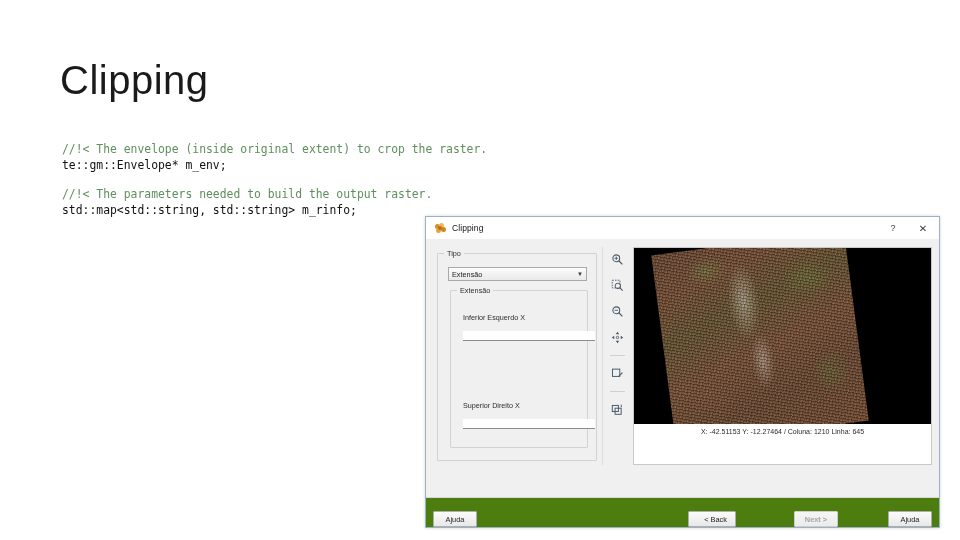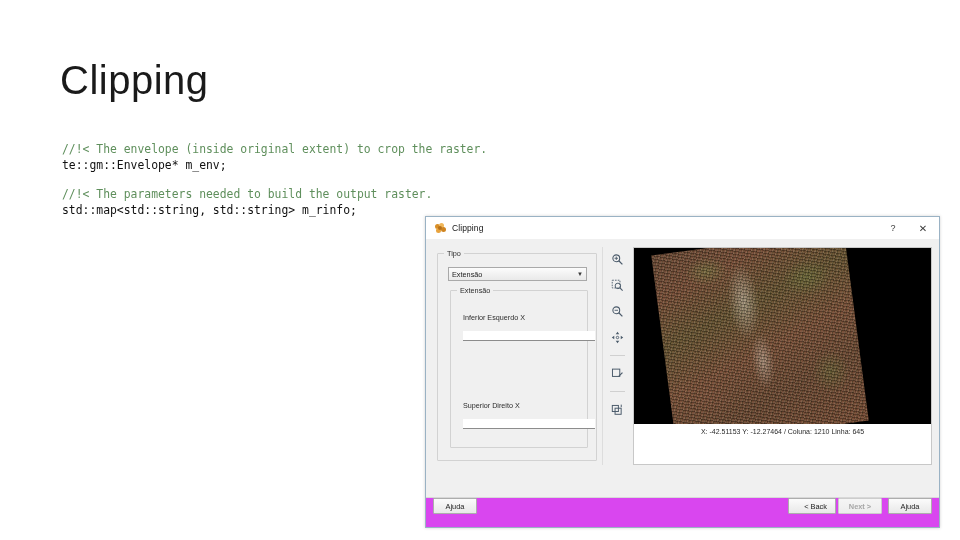--- a/index.html
+++ b/index.html
@@ -297,26 +297,27 @@
     font-size: 7px;
     color: #2a2a2a;
     white-space: nowrap;
   }
 
   
   #dlg-footer {
     position: absolute;
     left: 0; right: 0; bottom: 0;
     height: 30px;
-    background: #d946ef;
+    background: #4d7c0f;
     border-top: 1px solid #d8d8d8;
     display: flex;
-    align-items: flex-start;
+    align-items: flex-end;
     padding: 0 7px;
     box-sizing: border-box;
+    gap: 44px;
   }
   .btn {
     height: 16px;
     min-width: 44px;
     padding: 0 8px;
     font-size: 7.4px;
     color: #1c1c1c;
     background: linear-gradient(#fbfbfb,#e8e8e8);
     border: 1px solid #adadad;
     border-radius: 1px;
@@ -325,21 +326,21 @@
     justify-content: center;
     box-sizing: border-box;
   }
   .btn.disabled {
     color: #a6a6a6;
     background: linear-gradient(#f5f5f5,#ececec);
     border-color: #cccccc;
   }
   #btn-help { margin-right: auto; }
   #btn-back   { margin-left: 6px; padding-left: 15px; }
-  #btn-next   { margin-left: 2px; font-weight: bold; }
+  #btn-next   { margin-left: 14px; font-weight: bold; }
   #btn-cancel { margin-left: 6px; }
 </style>
 </head>
 <body>
 
 <div id="slide">
 
   <div id="slide-title">Clipping</div>
 
   <div id="code-block"><span class="code-comment">//!&lt; The envelope (inside original extent) to crop the raster.</span>

